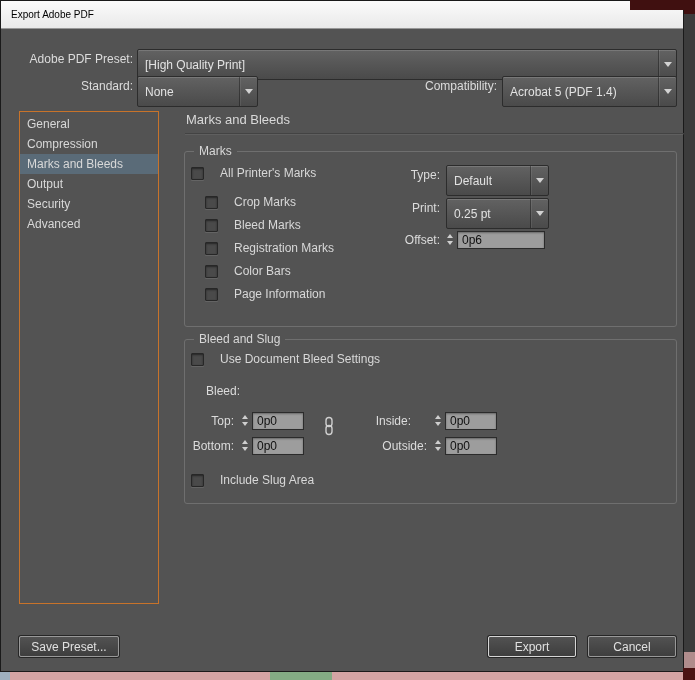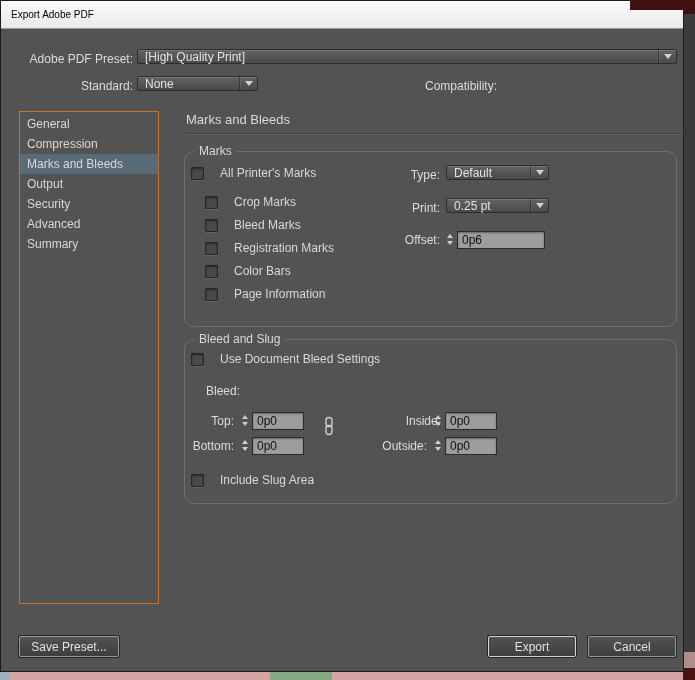--- a/index.html
+++ b/index.html
@@ -4,36 +4,36 @@
 <style>
   html,body{margin:0;padding:0;background:#ffffff;}
   #screen{position:relative;width:695px;height:680px;overflow:hidden;background:#414141;
           font-family:"Liberation Sans",sans-serif;font-size:12px;color:#d8d8d8;}
   .dialog{position:absolute;left:0;top:0;width:684px;height:672px;background:#535353;
           border:1px solid #1a1a1a;box-sizing:border-box;}
   .titlebar{position:absolute;left:0;top:0;width:682px;height:28px;box-sizing:border-box;
             background:linear-gradient(#fbfbfb,#e9e9e9);border-bottom:1px solid #979797;
             color:#000;display:flex;align-items:center;padding-left:10px;font-size:10px;}
   .lbl{position:absolute;height:15px;line-height:15px;text-align:right;white-space:nowrap;color:#dcdcdc;}
-  .dd{position:absolute;height:15px;box-sizing:border-box;border:1px solid #2c2c2c;border-radius:2px;
+  .dd{position:absolute;height:31px;box-sizing:border-box;border:1px solid #2c2c2c;border-radius:2px;
       background:linear-gradient(#626262,#4a4a4a);box-shadow:inset 0 1px 0 rgba(255,255,255,.14);
       display:flex;align-items:center;}
   .dd .val{flex:1;padding:0 7px;color:#e2e2e2;white-space:nowrap;overflow:hidden;}
   .dd .arr{width:17px;align-self:stretch;display:flex;align-items:center;justify-content:center;
            border-left:1px solid rgba(0,0,0,.35);box-shadow:inset 1px 0 0 rgba(255,255,255,.08);}
   .tri{width:0;height:0;border-left:4px solid transparent;border-right:4px solid transparent;
        border-top:5px solid #d2d2d2;}
   .sidebar{position:absolute;left:18px;top:110px;width:140px;height:493px;box-sizing:border-box;
            border:1px solid #c8732a;background:#535353;padding-top:2px;}
   .sitem{height:20px;line-height:20px;padding-left:7px;cursor:default;}
   .sitem.selected{background:#5a6b78;}
   .panel-title{position:absolute;left:185px;top:111px;font-size:13px;color:#d9d9d9;}
   .rule{position:absolute;left:184px;top:132px;width:499px;height:1px;background:#434343;
         box-shadow:0 1px 0 rgba(255,255,255,.07);}
-  .group{position:absolute;border:1px solid #6f6f6f;border-radius:10px;box-sizing:border-box;}
+  .group{position:absolute;border:1px solid #6f6f6f;border-radius:3px;box-sizing:border-box;}
   .legend{position:absolute;top:-8px;left:9px;background:#535353;padding:0 5px;height:15px;line-height:15px;}
   .cb{position:absolute;display:flex;align-items:center;height:14px;gap:8px;}
   .cbbox{width:11px;height:11px;flex:0 0 auto;background:#4a4a4a;border:1px solid #272727;border-radius:1px;
          box-shadow:inset 0 1px 2px rgba(0,0,0,.5),0 1px 0 rgba(255,255,255,.1);margin-right:8px;}
   .stepper{position:absolute;height:19px;display:flex;align-items:center;}
   .spin{width:11px;display:flex;flex-direction:column;align-items:center;gap:3px;margin-right:2px;}
   .tu{width:0;height:0;border-left:3px solid transparent;border-right:3px solid transparent;
       border-bottom:4px solid #cfcfcf;}
   .td{width:0;height:0;border-left:3px solid transparent;border-right:3px solid transparent;
       border-top:4px solid #cfcfcf;}
@@ -76,29 +76,34 @@
 
     <div class="lbl" style="left:28px;top:78px;width:104px">Standard:</div>
     <div class="dd" style="left:136px;top:75px;width:121px">
       <span class="val">None</span>
       <span class="arr">
           <i class="tri"></i>
         </span>
     </div>
 
     <div class="lbl" style="left:396px;top:78px;width:100px">Compatibility:</div>
+    <div class="dd" style="left:501px;top:75px;width:175px">
+      <span class="val">Acrobat 5 (PDF 1.4)</span>
+      <span class="arr">
+          <i class="tri"></i>
+        </span>
+    </div>
 
     <div class="sidebar">
       <div class="sitem">General</div>
       <div class="sitem">Compression</div>
       <div class="sitem selected">Marks and Bleeds</div>
       <div class="sitem">Output</div>
       <div class="sitem">Security</div>
       <div class="sitem">Advanced</div>
-      <div class="sitem">Summary</div>
     </div>
 
     <div class="panel-title">Marks and Bleeds</div>
     <div class="rule"></div>
 
     <div class="group" style="left:183px;top:150px;width:493px;height:176px">
       <span class="legend">Marks</span>
 
       <div class="cb" style="left:6px;top:14px">
         <span class="cbbox"></span>
@@ -167,21 +172,21 @@
       <div class="stepper" style="left:54px;top:71px">
         <span class="spin">
           <i class="tu"></i>
           <i class="td"></i>
         </span>
         <span class="field" style="width:52px">
           <span>0p0</span>
         </span>
       </div>
 
-      <div class="lbl" style="left:196px;top:74px;width:60px">Inside:</div>
+      <div class="lbl" style="left:166px;top:74px;width:60px">Inside:</div>
       <div class="stepper" style="left:247px;top:71px">
         <span class="spin">
           <i class="tu"></i>
           <i class="td"></i>
         </span>
         <span class="field" style="width:52px">
           <span>0p0</span>
         </span>
       </div>
 

